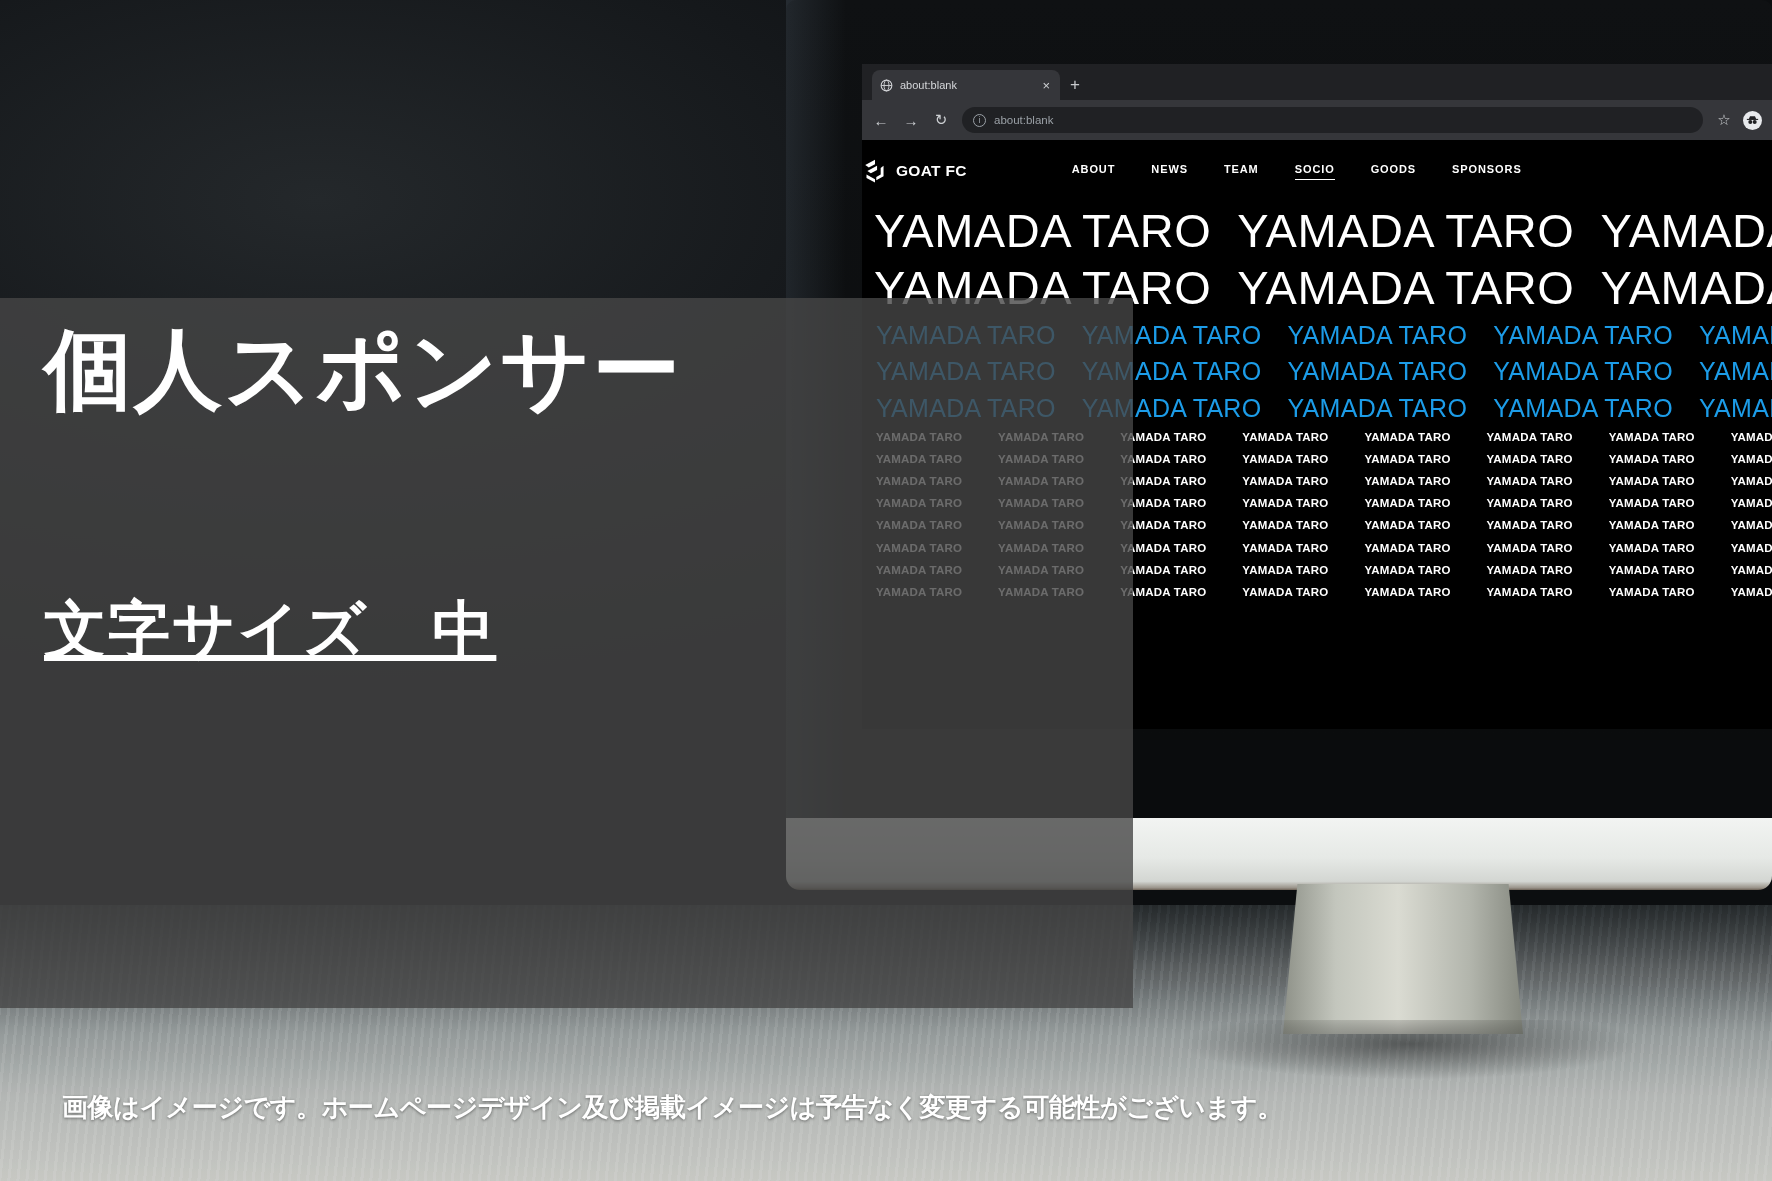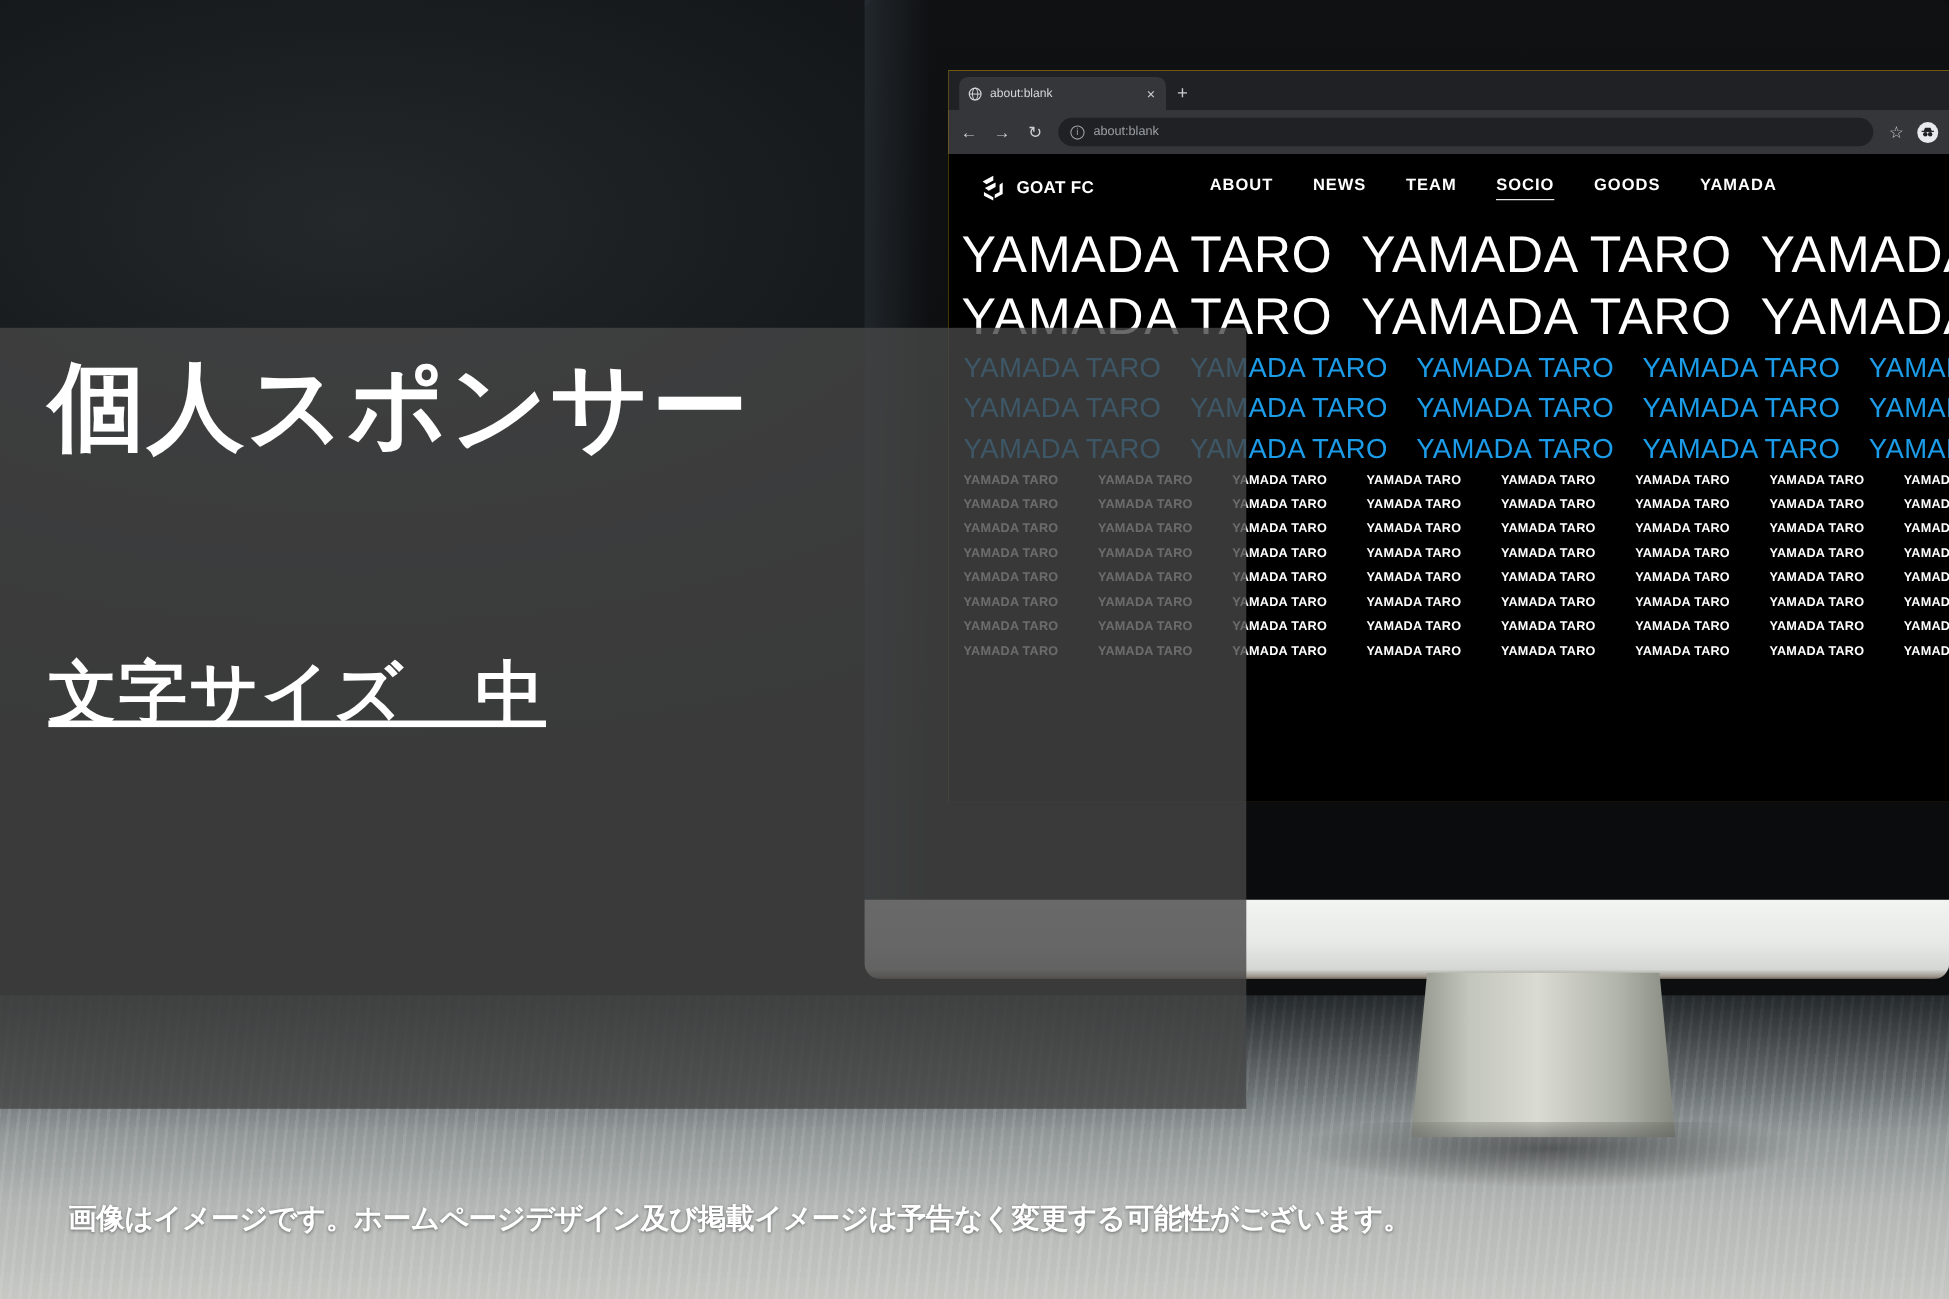--- a/index.html
+++ b/index.html
@@ -94,28 +94,28 @@
   }
   .tb-right { display:flex; align-items:center; gap:10px; }
   .avatar-ico {
     width:19px; height:19px; border-radius:50%; background:#e8eaed;
     display:flex; align-items:center; justify-content:center;
   }
 
   
   .site { position:relative; background:#000; height:589px; overflow:hidden; }
   .site-nav {
-    height:62px; display:flex; align-items:center; padding-left:28px; gap:0;
+    height:62px; display:flex; align-items:center; gap:0;
   }
   .brand { display:flex; align-items:center; gap:8px; }
   .brand-mark { width:26px; height:26px; }
   .brand-name { color:#fff; font-size:15.5px; font-weight:bold; letter-spacing:.3px; }
   .nav-links { display:flex; gap:36px; margin-left:105px; }
   .nav-link {
-    color:#fff; font-size:15px; font-weight:bold; letter-spacing:.9px;
+    color:#fff; font-size:11px; font-weight:bold; letter-spacing:.9px;
     padding-bottom:4px; white-space:nowrap;
   }
   .nav-link.active { border-bottom:1.6px solid #fff; }
 
   .sponsors-title {
     text-align:center; color:#fff; font-size:21px; font-weight:bold;
     letter-spacing:1.6px; margin-top:12px; margin-bottom:16px;
   }
 
   .tier { display:flex; flex-wrap:nowrap; overflow:hidden; }
@@ -216,21 +216,21 @@
           <path d="M26.5 9.6 L26.5 22.6 L17.6 27.4 L17.6 23.3 L23 20.4 L23 12.2 Z" fill="#fff"></path>
         </svg>
         <span class="brand-name">GOAT FC</span>
       </div>
       <nav class="nav-links" id="navlinks">
           <span class="nav-link">ABOUT</span>
           <span class="nav-link">NEWS</span>
           <span class="nav-link">TEAM</span>
           <span class="nav-link active">SOCIO</span>
           <span class="nav-link">GOODS</span>
-          <span class="nav-link">YAMADA</span>
+          <span class="nav-link">SPONSORS</span>
         </nav>
     </div>
 
 
     <div id="tiers">
         <div class="tier tier-xl" style="color: rgb(255, 255, 255);">
           <span>YAMADA TARO</span>
           <span>YAMADA TARO</span>
           <span>YAMADA TARO</span>
         </div>

